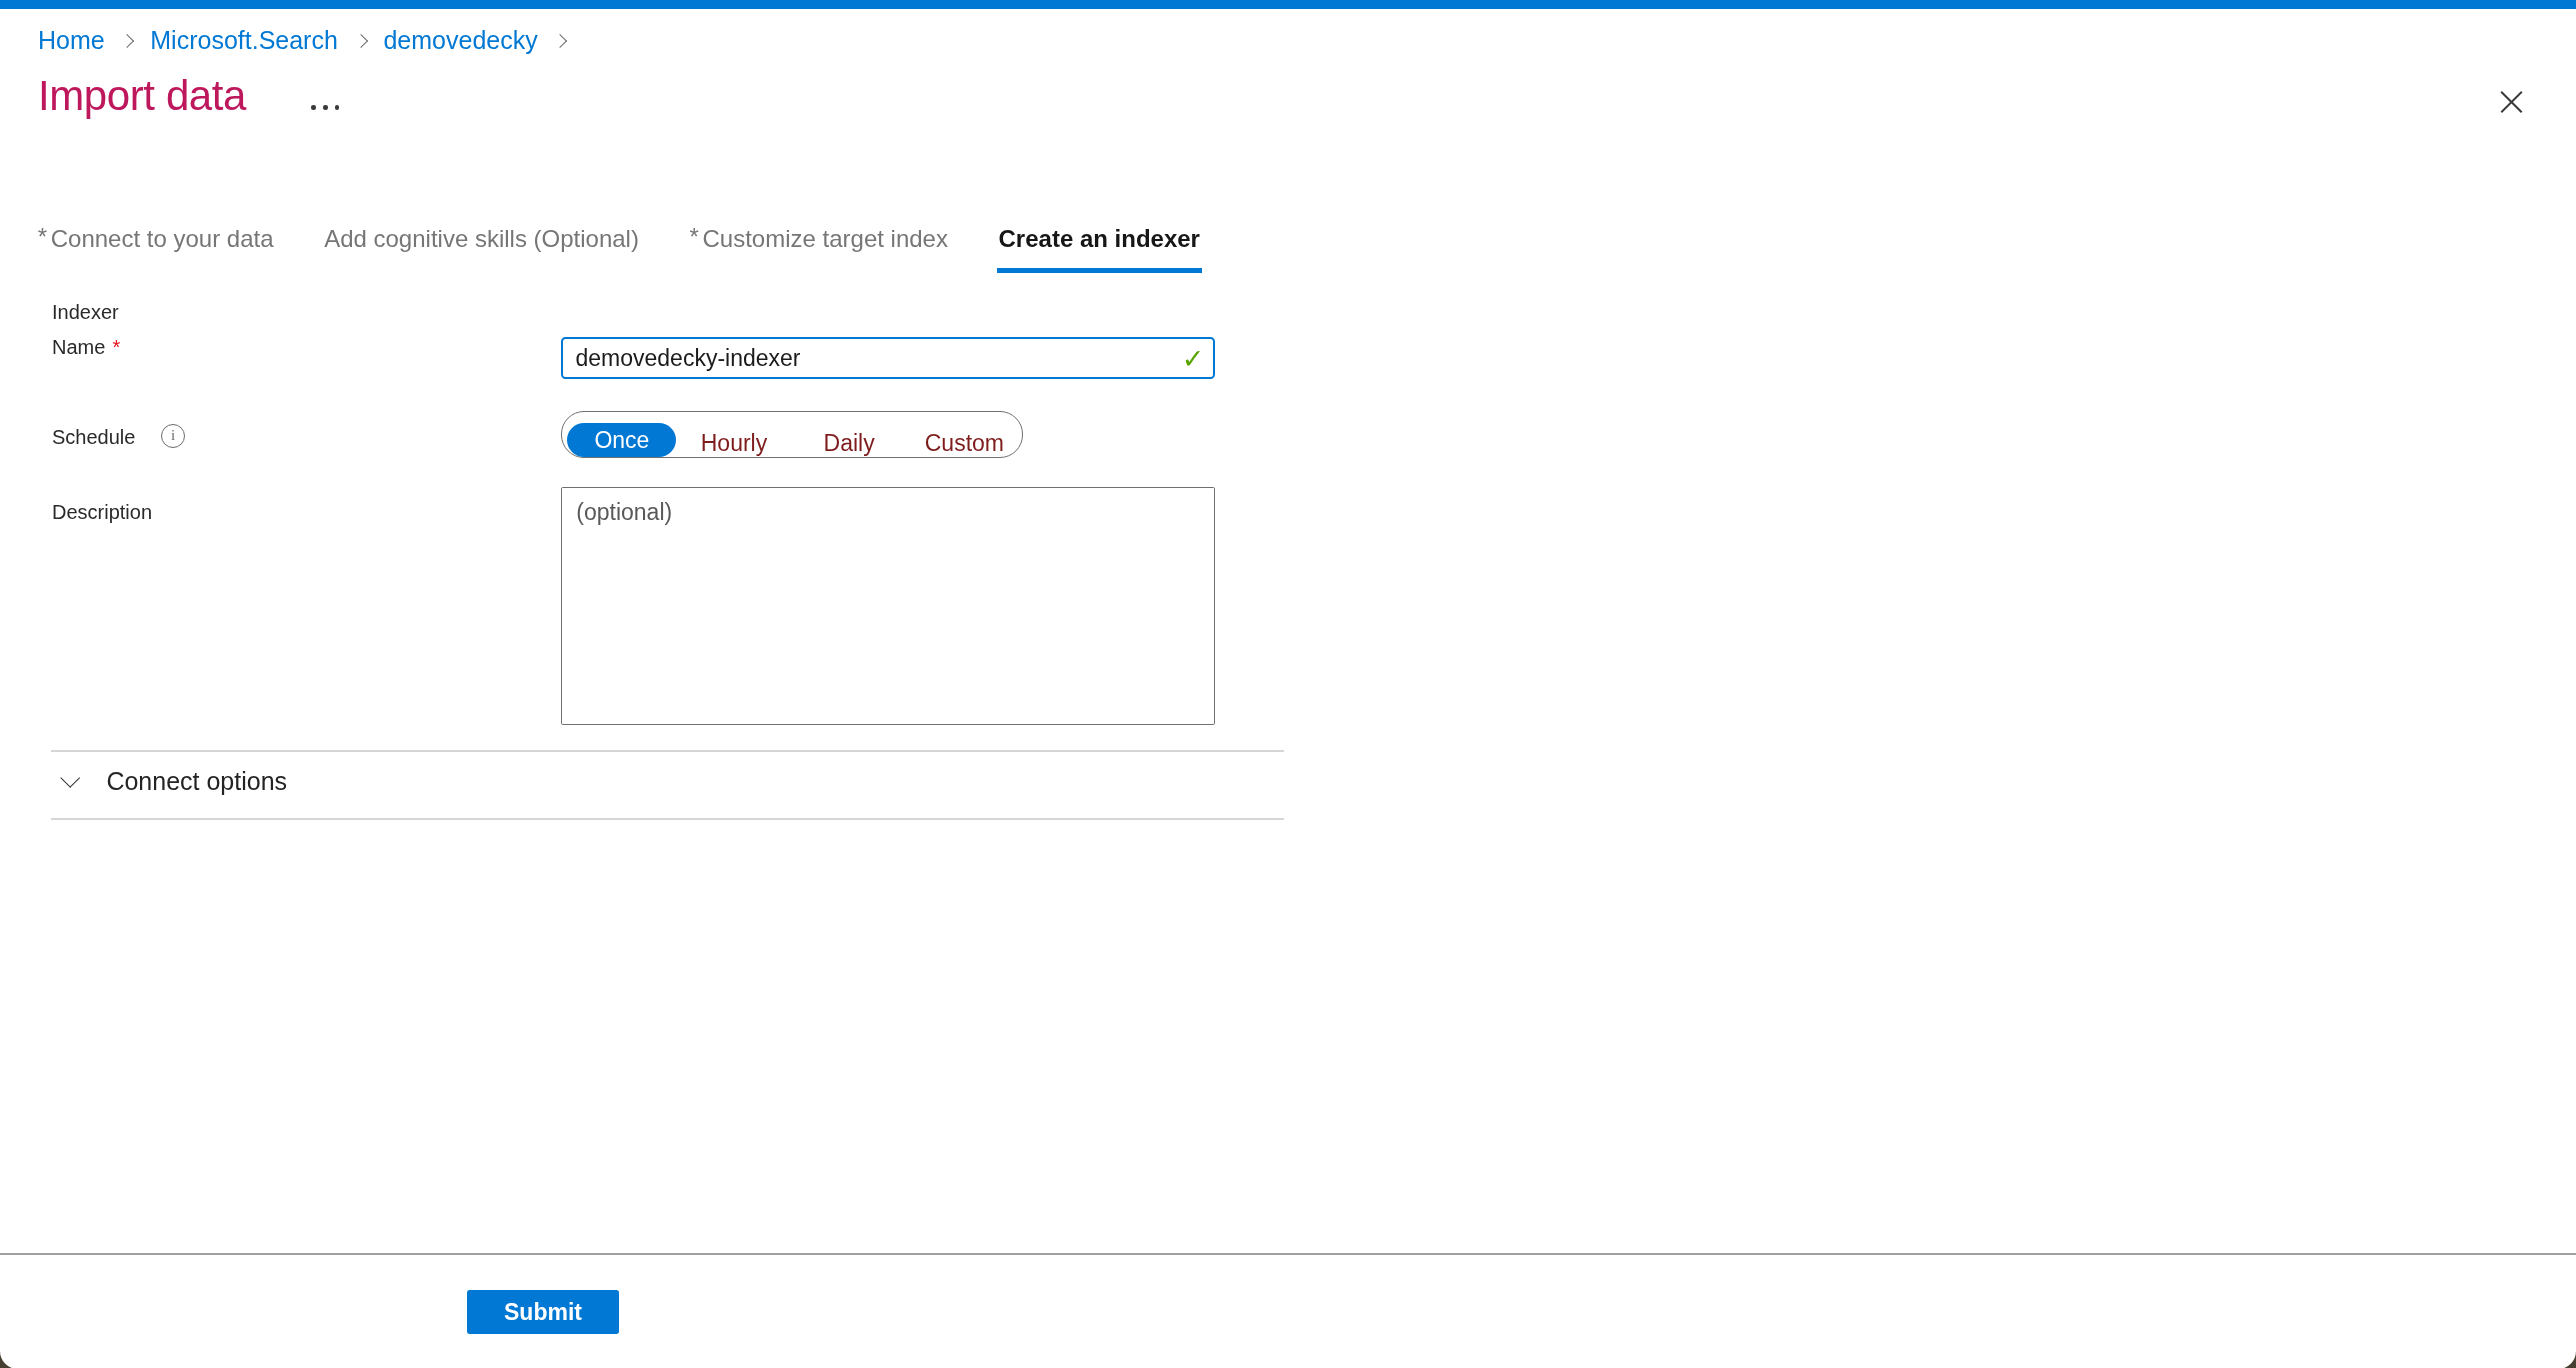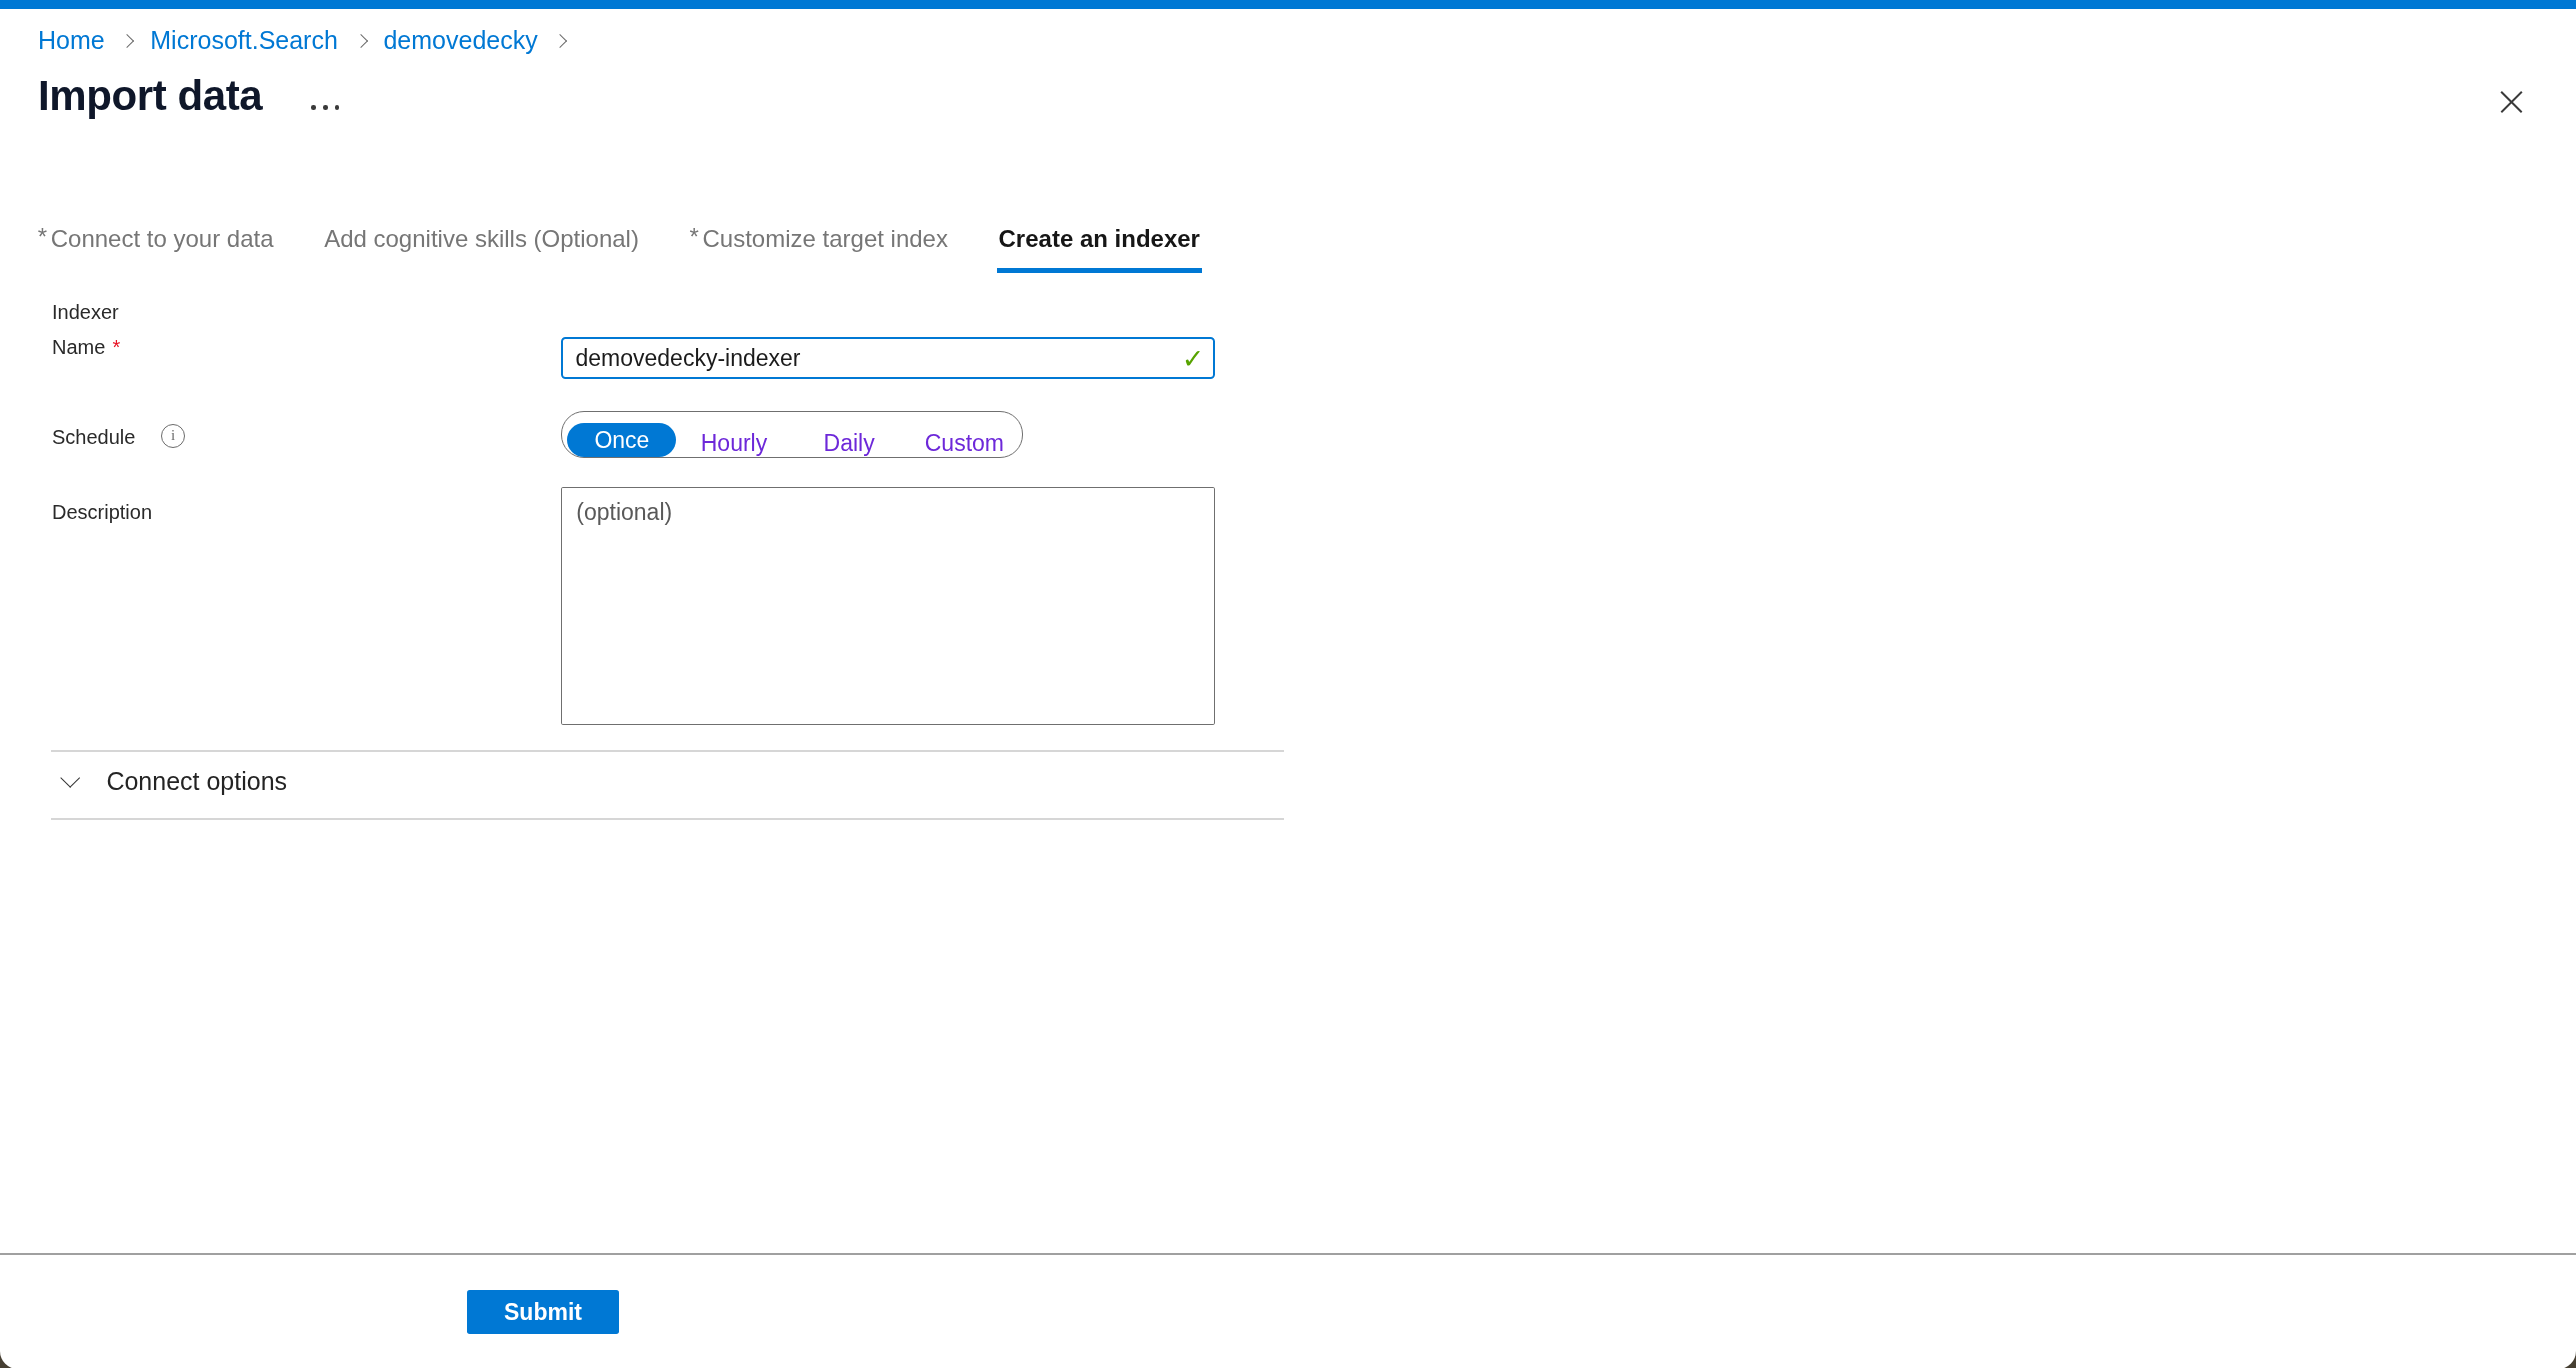--- a/index.html
+++ b/index.html
@@ -28,21 +28,21 @@
   }
   .crumb{color:var(--link,#0078d4);cursor:pointer;}
   .chev-right{
     width:9px;height:9px;display:inline-block;
     border-top:1.8px solid #6b6b6b;border-right:1.8px solid #6b6b6b;
     transform:rotate(45deg);margin:0 1.8px;
   }
   
   .page-title{
     position:absolute;left:38px;top:72px;
-    font-size:42px;font-weight:700;color:#0f172a;letter-spacing:-0.4px;
+    font-size:42px;font-weight:400;color:#be185d;letter-spacing:-0.4px;
   }
   .more-dots{
     position:absolute;left:306px;top:100px;
     display:flex;gap:7.2px;cursor:pointer;padding:5.4px;
   }
   .more-dots i{width:4.5px;height:4.5px;border-radius:50%;background:#3a3a3a;display:block;}
   .close-btn{
     position:absolute;left:2498px;top:88px;width:27px;height:27px;cursor:pointer;
   }
   .close-btn::before,.close-btn::after{
@@ -87,21 +87,21 @@
     box-sizing:border-box;width:24px;height:24px;border:1.8px solid #6b6b6b;border-radius:50%;
     font-size:15px;color:#6b6b6b;text-align:center;line-height:20.6px;
     font-family:"Liberation Serif","DejaVu Serif",serif;cursor:pointer;
   }
   .segmented{
     position:absolute;left:561px;top:411px;width:462px;height:47px;
     box-sizing:border-box;border:1.8px solid var(--border-gray,#6f6f6f);border-radius:23px;
     display:flex;align-items:flex-end;background:#fff;
   }
   .seg{
-    font-size:23px;color:#6d28d9;cursor:pointer;
+    font-size:23px;color:#7f1d1d;cursor:pointer;
     display:flex;align-items:center;justify-content:center;
   }
   .seg.selected{
     margin-left:5.4px;height:34px;padding:0 27px;border-radius:17px;
     background:var(--accent,#0078d4);color:#ffffff;
   }
   .seg.plain{flex:1;}
   .desc-area{
     position:absolute;left:561px;top:487px;width:654px;height:238px;
   }

